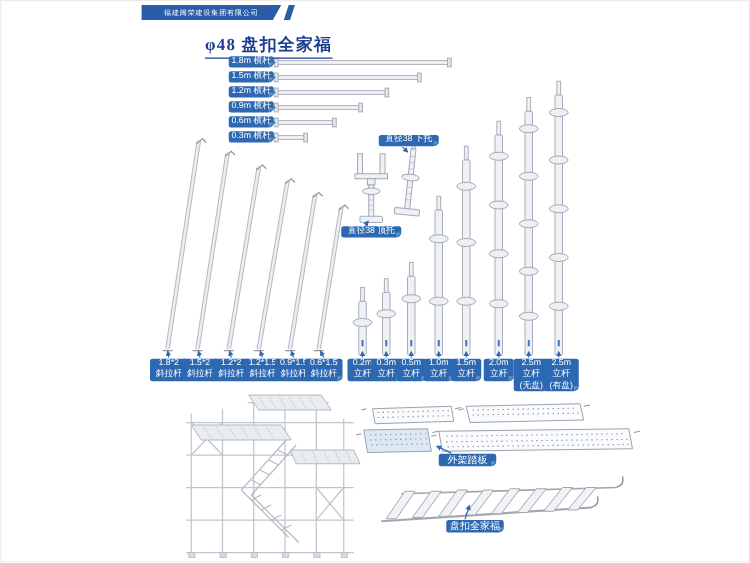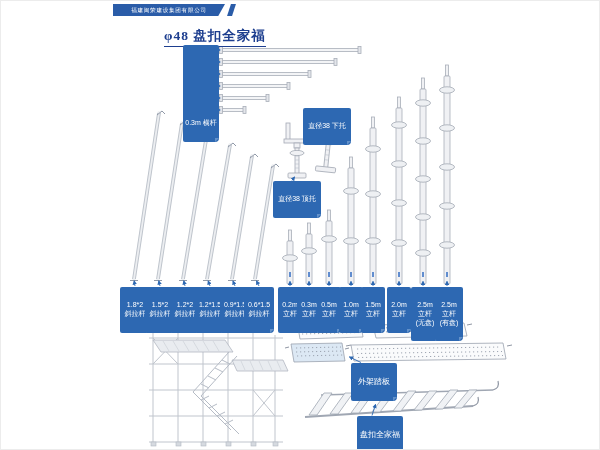--- a/index.html
+++ b/index.html
@@ -6,21 +6,21 @@
   .page{position:relative;width:600px;height:450px;background:#ffffff;overflow:hidden;
         font-family:"Liberation Sans",sans-serif;border:1px solid #ececec;box-sizing:border-box;}
   .art{position:absolute;left:0;top:0;z-index:1;}
   .ribbon{position:absolute;left:112px;top:3px;width:112px;height:12px;background:#2a5ca8;
           clip-path:polygon(0 0,100% 0,94% 100%,0 100%);display:flex;align-items:center;justify-content:center;z-index:2;}
   .ribbon span{color:#fff;font-size:8px;white-space:nowrap;transform:scale(0.70);letter-spacing:1px;}
   .ribbon-slash{position:absolute;left:228px;top:3px;width:5px;height:12px;background:#2a5ca8;transform:skewX(-18deg);z-index:2;}
   .title{position:absolute;left:163px;top:26px;font-family:"Liberation Serif",serif;font-weight:bold;
          font-size:13.5px;color:#1d3e8f;border-bottom:1.5px solid #1d3e8f;padding-bottom:1px;letter-spacing:1px;z-index:2;}
   .tag{position:absolute;background:#2d68b2;color:#fff;text-align:center;border-radius:2px 2px 4px 2px;
-       padding:14px 2px;font-size:7px;line-height:1.25;z-index:2;}
+       padding:0 2px;font-size:7px;line-height:1.25;z-index:2;}
   .tag::after{content:"";position:absolute;right:0;bottom:0;width:0;height:0;
        border-style:solid;border-width:0 0 4px 4px;border-color:transparent transparent transparent #8fb2dd;opacity:.55;}
   .tag .ln{display:block;white-space:nowrap;}
 </style>
 </head>
 <body>
 
 <div class="page">
 
   <svg class="art" width="600" height="450" viewBox="0 0 600 450">

